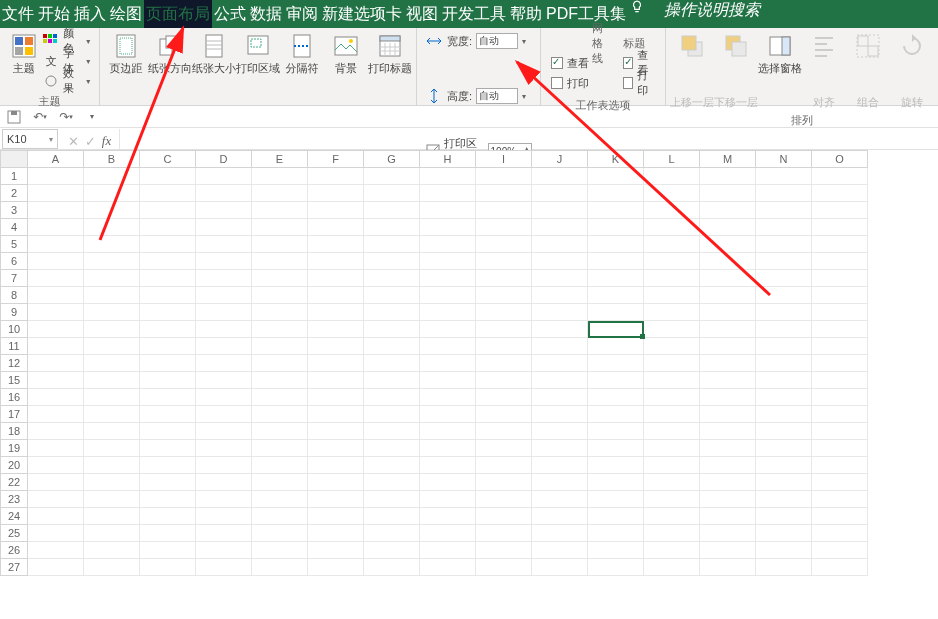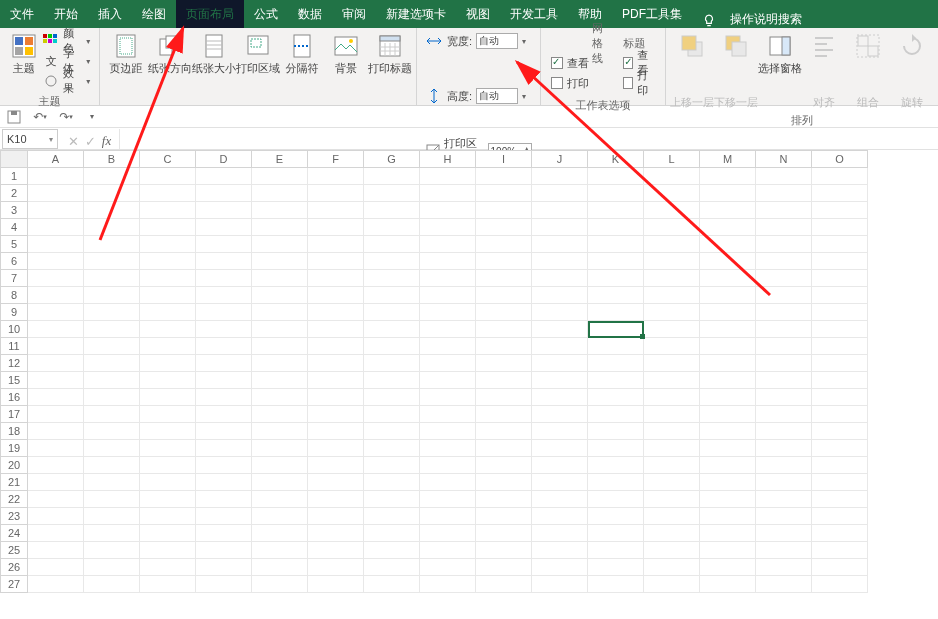--- a/index.html
+++ b/index.html
@@ -1,22 +1,22 @@
 <!DOCTYPE html>
 <html><head>
 <meta charset="utf-8">
 <style>
 * { margin: 0; padding: 0; box-sizing: border-box; font-family: "Microsoft YaHei", sans-serif; }
 body { width: 938px; height: 619px; background: #fff; overflow: hidden; font-size: 12px; color: #333; position: relative; }
 
 
 .tabs { background: #217346; height: 28px; display: flex; align-items: stretch; color: #fff; }
-.tab { padding: 0 10px; display: flex; align-items: center; font-size: 12px; cursor: pointer; }
+.tab { padding: 0 2px; display: flex; align-items: center; font-size: 16px; cursor: pointer; }
 .tab.active { background: #0f172a; color: #217346; }
-.tab.search { display: flex; align-items: flex-end; gap: 14px; }
+.tab.search { display: flex; align-items: flex-start; gap: 20px; font-style: italic; }
 .tab.search svg { width: 14px; height: 14px; }
 
 
 .ribbon { background: #f3f2f1; height: 78px; display: flex; border-bottom: 1px solid #d5d5d5; }
 .group { display: flex; flex-direction: column; justify-content: space-between; padding: 2px 4px 0; border-right: 1px solid #d5d5d5; }
 .group-items { display: flex; align-items: flex-start; }
 .group-label { text-align: center; font-size: 11px; color: #666; padding: 2px 0; }
 
 .bigbtn { display: flex; flex-direction: column; align-items: center; width: 44px; padding: 2px 0; cursor: pointer; }
 .bigbtn .ic { width: 28px; height: 28px; display: flex; align-items: center; justify-content: center; }
@@ -701,38 +701,20 @@
         <div class="cell"></div>
         <div class="cell"></div>
         <div class="cell"></div>
         <div class="cell"></div>
         <div class="cell"></div>
         <div class="cell"></div>
         <div class="cell"></div>
         <div class="cell"></div>
       </div>
       <div class="row">
-        <div class="rh">21</div>
-        <div class="cell"></div>
-        <div class="cell"></div>
-        <div class="cell"></div>
-        <div class="cell"></div>
-        <div class="cell"></div>
-        <div class="cell"></div>
-        <div class="cell"></div>
-        <div class="cell"></div>
-        <div class="cell"></div>
-        <div class="cell"></div>
-        <div class="cell"></div>
-        <div class="cell"></div>
-        <div class="cell"></div>
-        <div class="cell"></div>
-        <div class="cell"></div>
-      </div>
-      <div class="row">
         <div class="rh">22</div>
         <div class="cell"></div>
         <div class="cell"></div>
         <div class="cell"></div>
         <div class="cell"></div>
         <div class="cell"></div>
         <div class="cell"></div>
         <div class="cell"></div>
         <div class="cell"></div>
         <div class="cell"></div>

